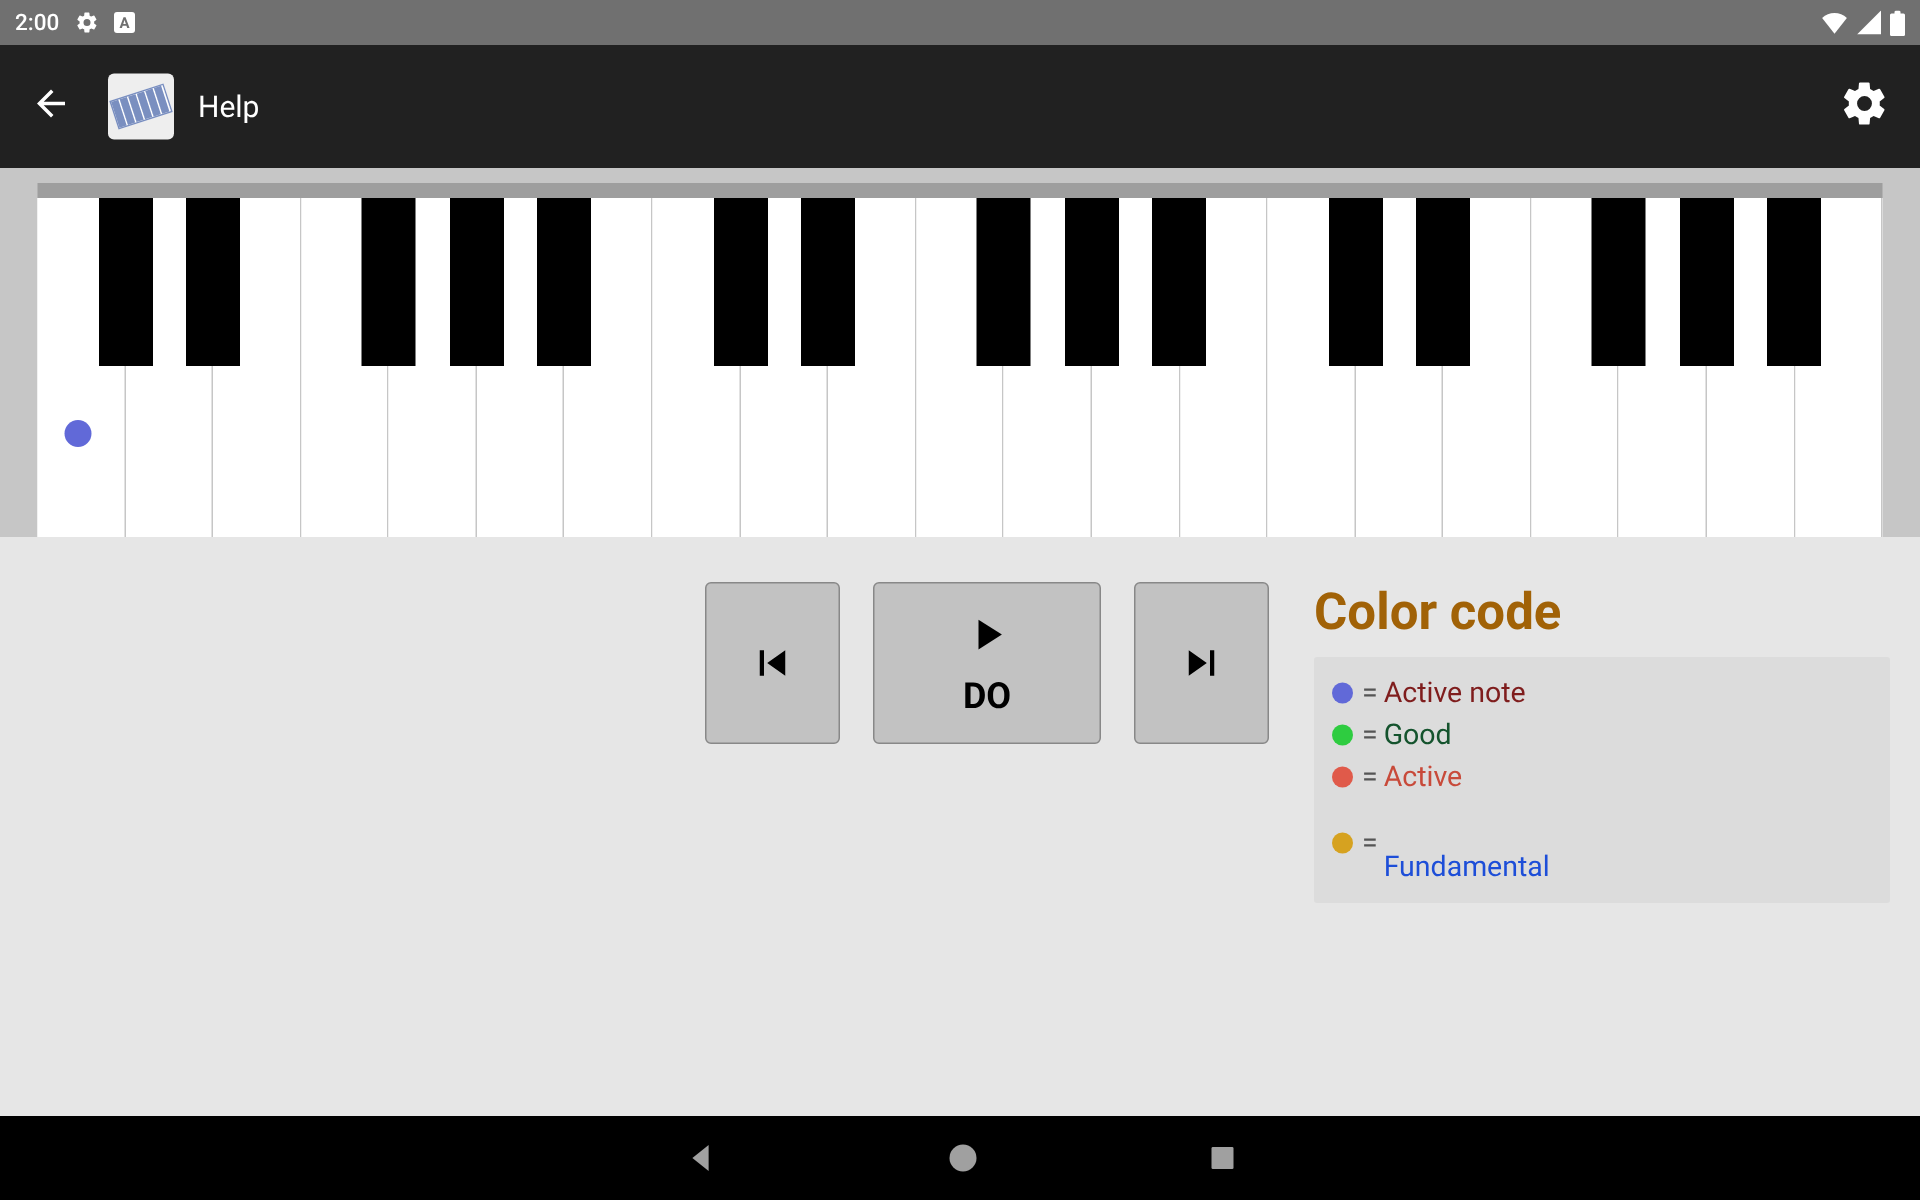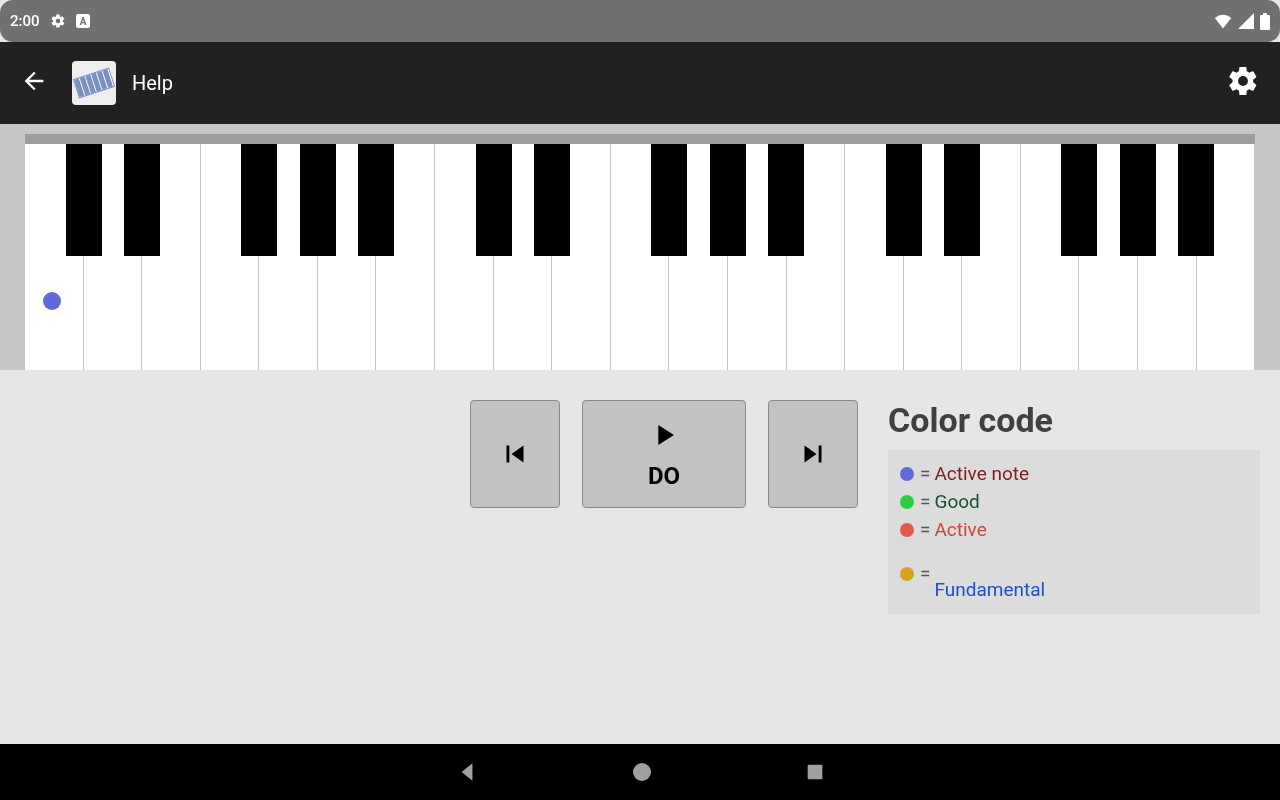--- a/index.html
+++ b/index.html
@@ -1,22 +1,22 @@
 <!DOCTYPE html>
 <html><head>
 <meta charset="utf-8">
 <style>
   * { box-sizing: border-box; margin: 0; padding: 0; }
   html, body { width: 1280px; height: 800px; overflow: hidden; font-family: Roboto, Arial, sans-serif; }
   body { background: #e6e6e6; display: flex; flex-direction: column; }
 
   
   .status-bar {
-    height: 42px; background: #707070; color: #fff;
-    display: flex; align-items: center; padding: 0 10px; font-size: 15px; font-weight: 500; border-radius: 13px;
+    height: 30px; background: #707070; color: #fff;
+    display: flex; align-items: center; padding: 0 10px; font-size: 15px; font-weight: 500;
   }
   .status-left { display: flex; align-items: center; gap: 10px; }
   .status-right { margin-left: auto; display: flex; align-items: center; gap: 6px; }
   .status-icon { display: inline-flex; }
 
   
   .action-bar {
     height: 82px; background: #212121; color: #fff;
     display: flex; align-items: center; padding: 0 20px;
   }
@@ -60,24 +60,24 @@
   
   .content { flex: 1; display: flex; padding: 30px 20px 0 20px; gap: 30px; }
   .spacer-left { width: 420px; }
   .controls { display: flex; gap: 22px; align-items: flex-start; }
   .btn {
     background: #c2c2c2; border: 1px solid #888; border-radius: 4px;
     display: flex; flex-direction: column; align-items: center; justify-content: center;
     cursor: pointer; color: #000;
   }
   .btn-small { width: 90px; height: 108px; }
-  .btn-large { width: 164px; height: 108px; }
+  .btn-large { width: 152px; height: 108px; }
   .btn-label { font-size: 24px; font-weight: 700; margin-top: 10px; }
   .legend { flex: 1; }
-  .legend-title { font-size: 34px; font-weight: 700; color: #404040; margin-bottom: 10px; }
+  .legend-title { font-size: 34px; font-weight: 700; color: #a16207; margin-bottom: 10px; }
   .legend-box { background: #dcdcdc; border-radius: 2px; padding: 10px 12px; max-width: 390px; }
   .legend-row { display: flex; align-items: center; font-size: 19px; line-height: 28px; }
   .legend-dot { width: 14px; height: 14px; border-radius: 50%; margin-right: 6px; }
   .legend-eq { color: #555; margin-right: 4px; }
 
   
   .nav-bar {
     height: 56px; background: #000; display: flex; align-items: center; justify-content: center; gap: 150px;
   }
   .nav-btn { color: #a0a0a0; cursor: pointer; display: inline-flex; }

